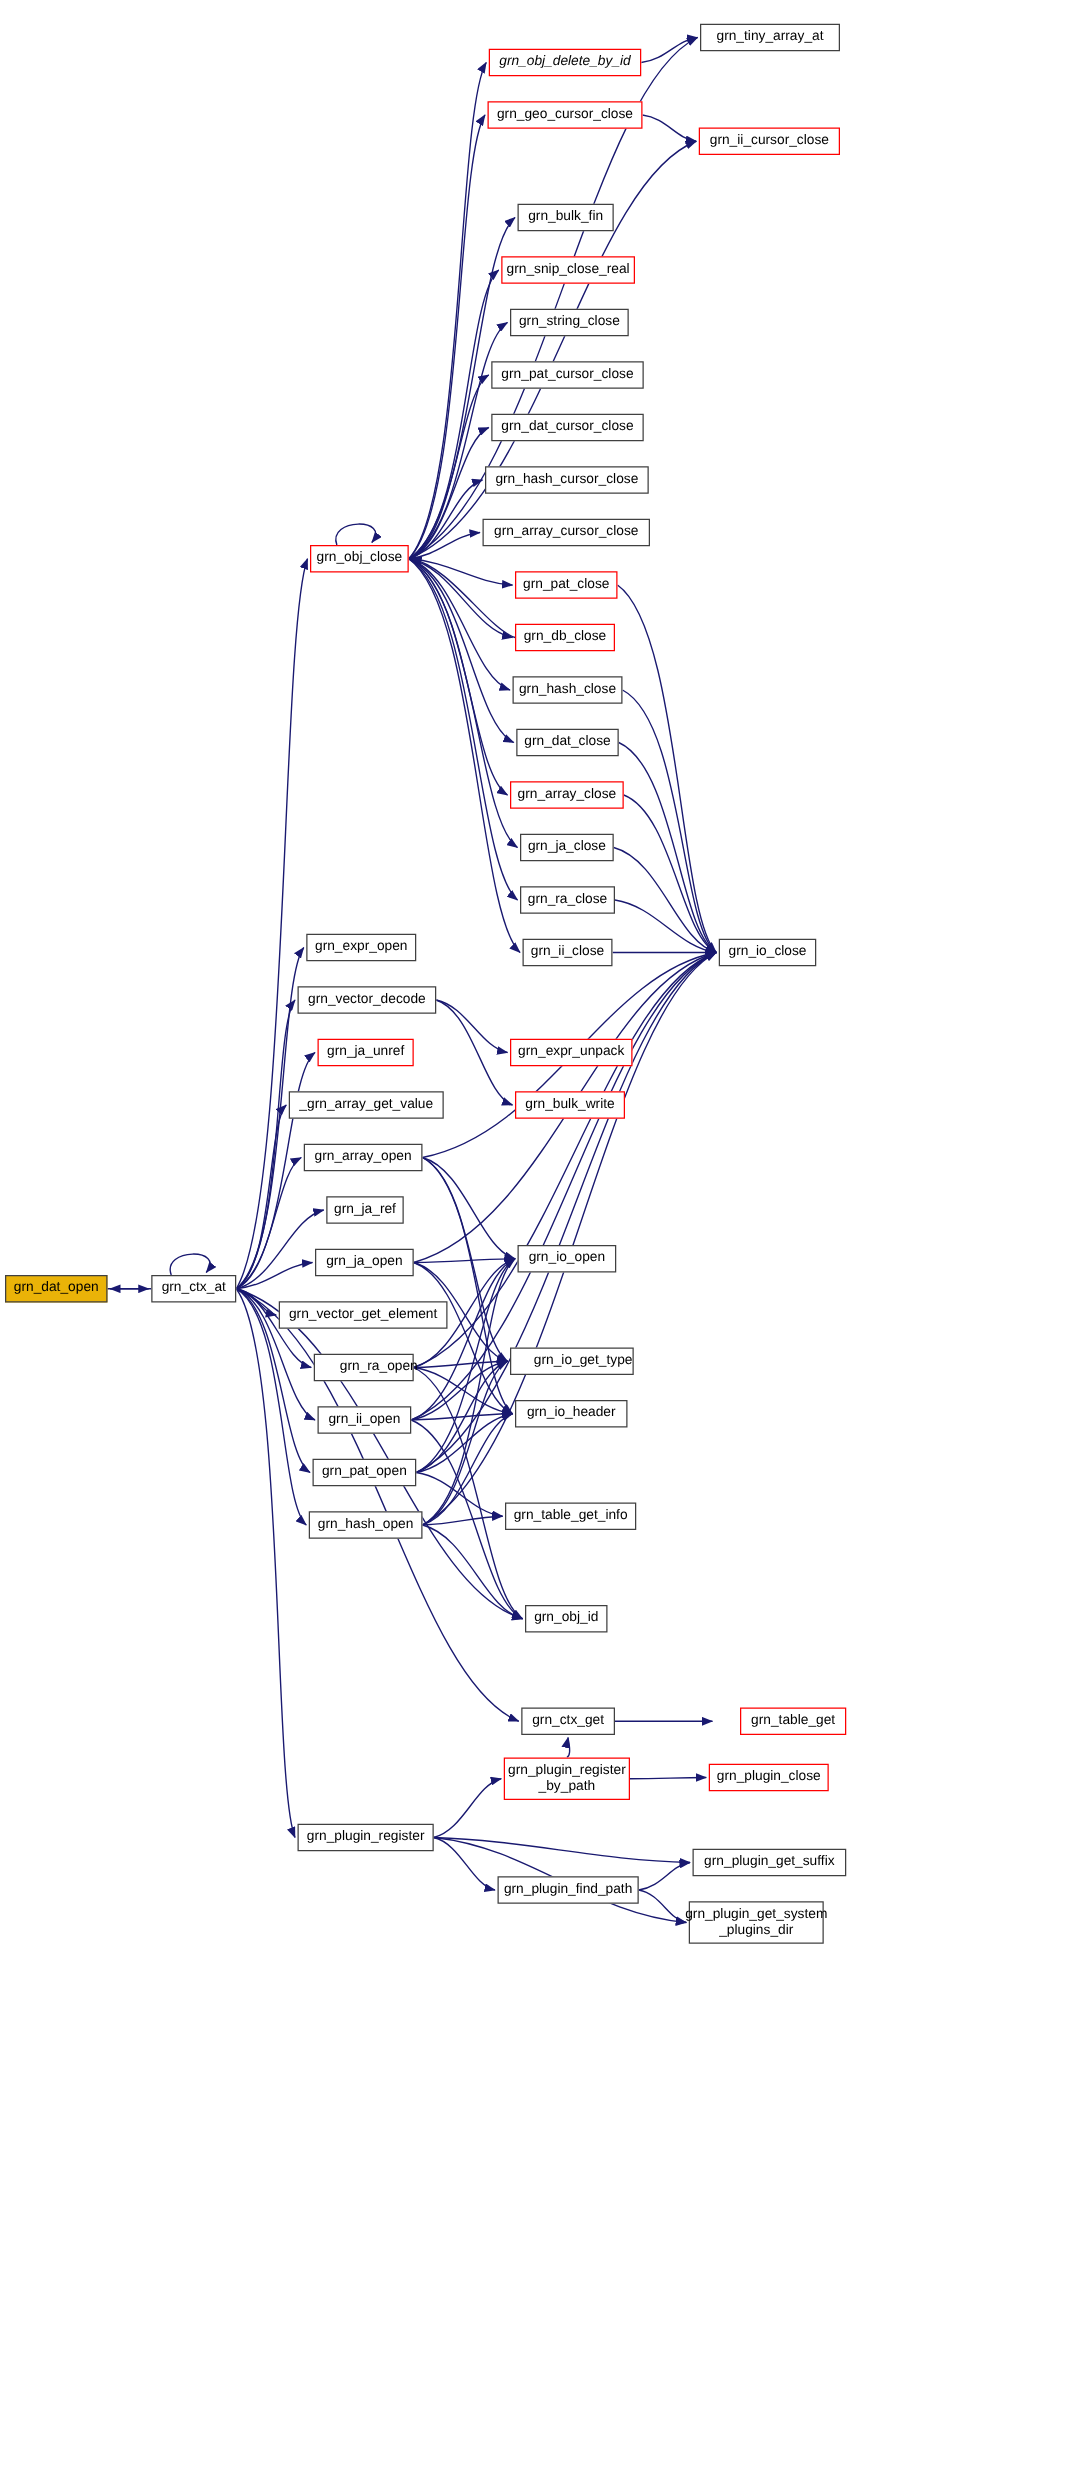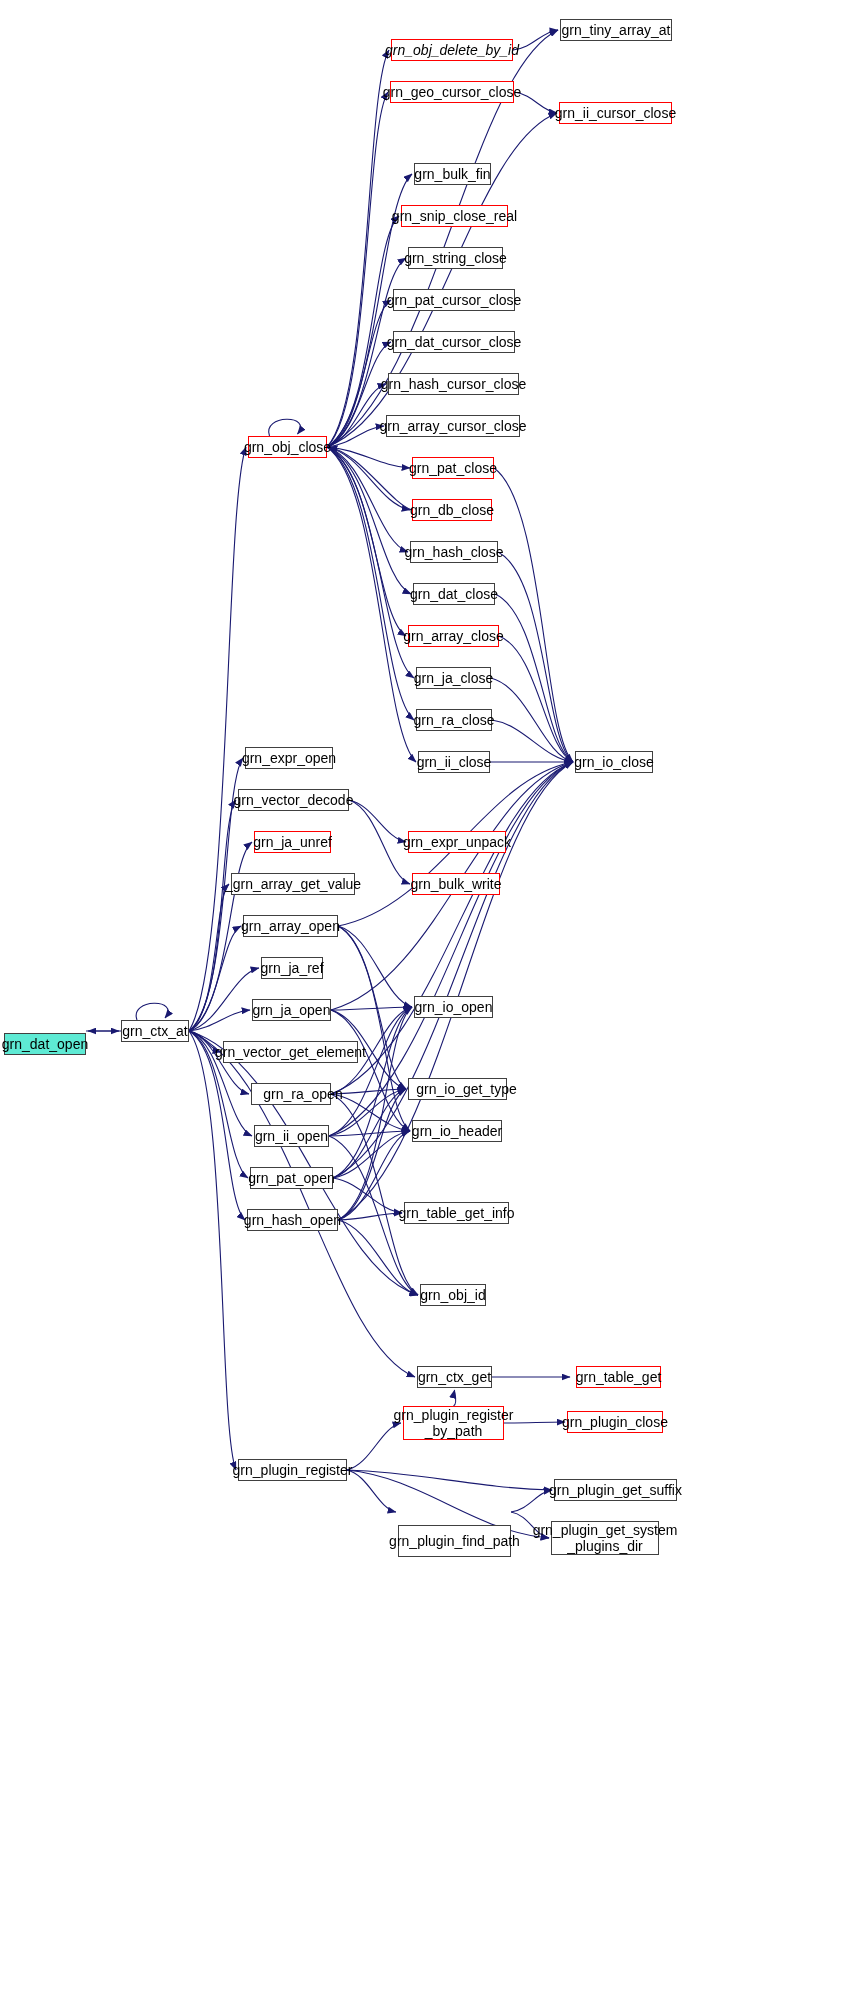--- a/index.html
+++ b/index.html
@@ -22,37 +22,36 @@
     width: 864px;
     height: 1992px;
     pointer-events: none;
   }
   .node {
     position: absolute;
     box-sizing: border-box;
     display: flex;
     align-items: center;
     justify-content: center;
-    font-size: 14px;
+    font-size: 11px;
     line-height: 1.05;
     color: #000000;
     background: #ffffff;
     border: 1px solid #404040;
     white-space: pre;
     text-align: center;
     letter-spacing: 0px;
     z-index: 5;
   }
   .node.red {
     border-color: #ff0000;
   }
   .node.root {
-    background: #5eead4;
+    background: #eab308;
     border-color: #404040;
-    margin-top: 13px;
   }
   .node.two-line {
     line-height: 1.15;
     white-space: pre-line;
   }
 </style>
 </head>
 <body>
 
 <div id="graph-root">
@@ -190,22 +189,22 @@
     <div class="node" style="left: 223px; top: 1041px; width: 135px; height: 22px;">grn_vector_get_element</div>
     <div class="node" style="left: 408px; top: 1078px; width: 99px; height: 22px; padding-left: 18px;">grn_io_get_type</div>
     <div class="node" style="left: 251px; top: 1083px; width: 80px; height: 22px; padding-left: 24px;">grn_ra_open</div>
     <div class="node" style="left: 412px; top: 1120px; width: 90px; height: 22px;">grn_io_header</div>
     <div class="node" style="left: 254px; top: 1125px; width: 75px; height: 22px;">grn_ii_open</div>
     <div class="node" style="left: 250px; top: 1167px; width: 83px; height: 22px;">grn_pat_open</div>
     <div class="node" style="left: 404px; top: 1202px; width: 105px; height: 22px;">grn_table_get_info</div>
     <div class="node" style="left: 247px; top: 1209px; width: 91px; height: 22px;">grn_hash_open</div>
     <div class="node" style="left: 420px; top: 1284px; width: 66px; height: 22px;">grn_obj_id</div>
     <div class="node" style="left: 417px; top: 1366px; width: 75px; height: 22px;">grn_ctx_get</div>
-    <div class="node red" style="left: 576px; top: 1366px; width: 85px; height: 22px;">grn_table_get</div>
+    <div class="node red" style="left: 592px; top: 1366px; width: 85px; height: 22px;">grn_table_get</div>
     <div class="node red two-line" style="left: 403px; top: 1406px; width: 101px; height: 34px;">grn_plugin_register
 _by_path</div>
     <div class="node red" style="left: 567px; top: 1411px; width: 96px; height: 22px;">grn_plugin_close</div>
     <div class="node" style="left: 238px; top: 1459px; width: 109px; height: 22px;">grn_plugin_register</div>
     <div class="node" style="left: 554px; top: 1479px; width: 123px; height: 22px;">grn_plugin_get_suffix</div>
-    <div class="node" style="left: 398px; top: 1501px; width: 113px; height: 32px; margin-top: 24px;">grn_plugin_find_path</div>
+    <div class="node" style="left: 398px; top: 1501px; width: 113px; height: 22px;">grn_plugin_find_path</div>
     <div class="node two-line" style="left: 551px; top: 1521px; width: 108px; height: 34px;">grn_plugin_get_system
 _plugins_dir</div>
   </div>
 
 </body></html>

